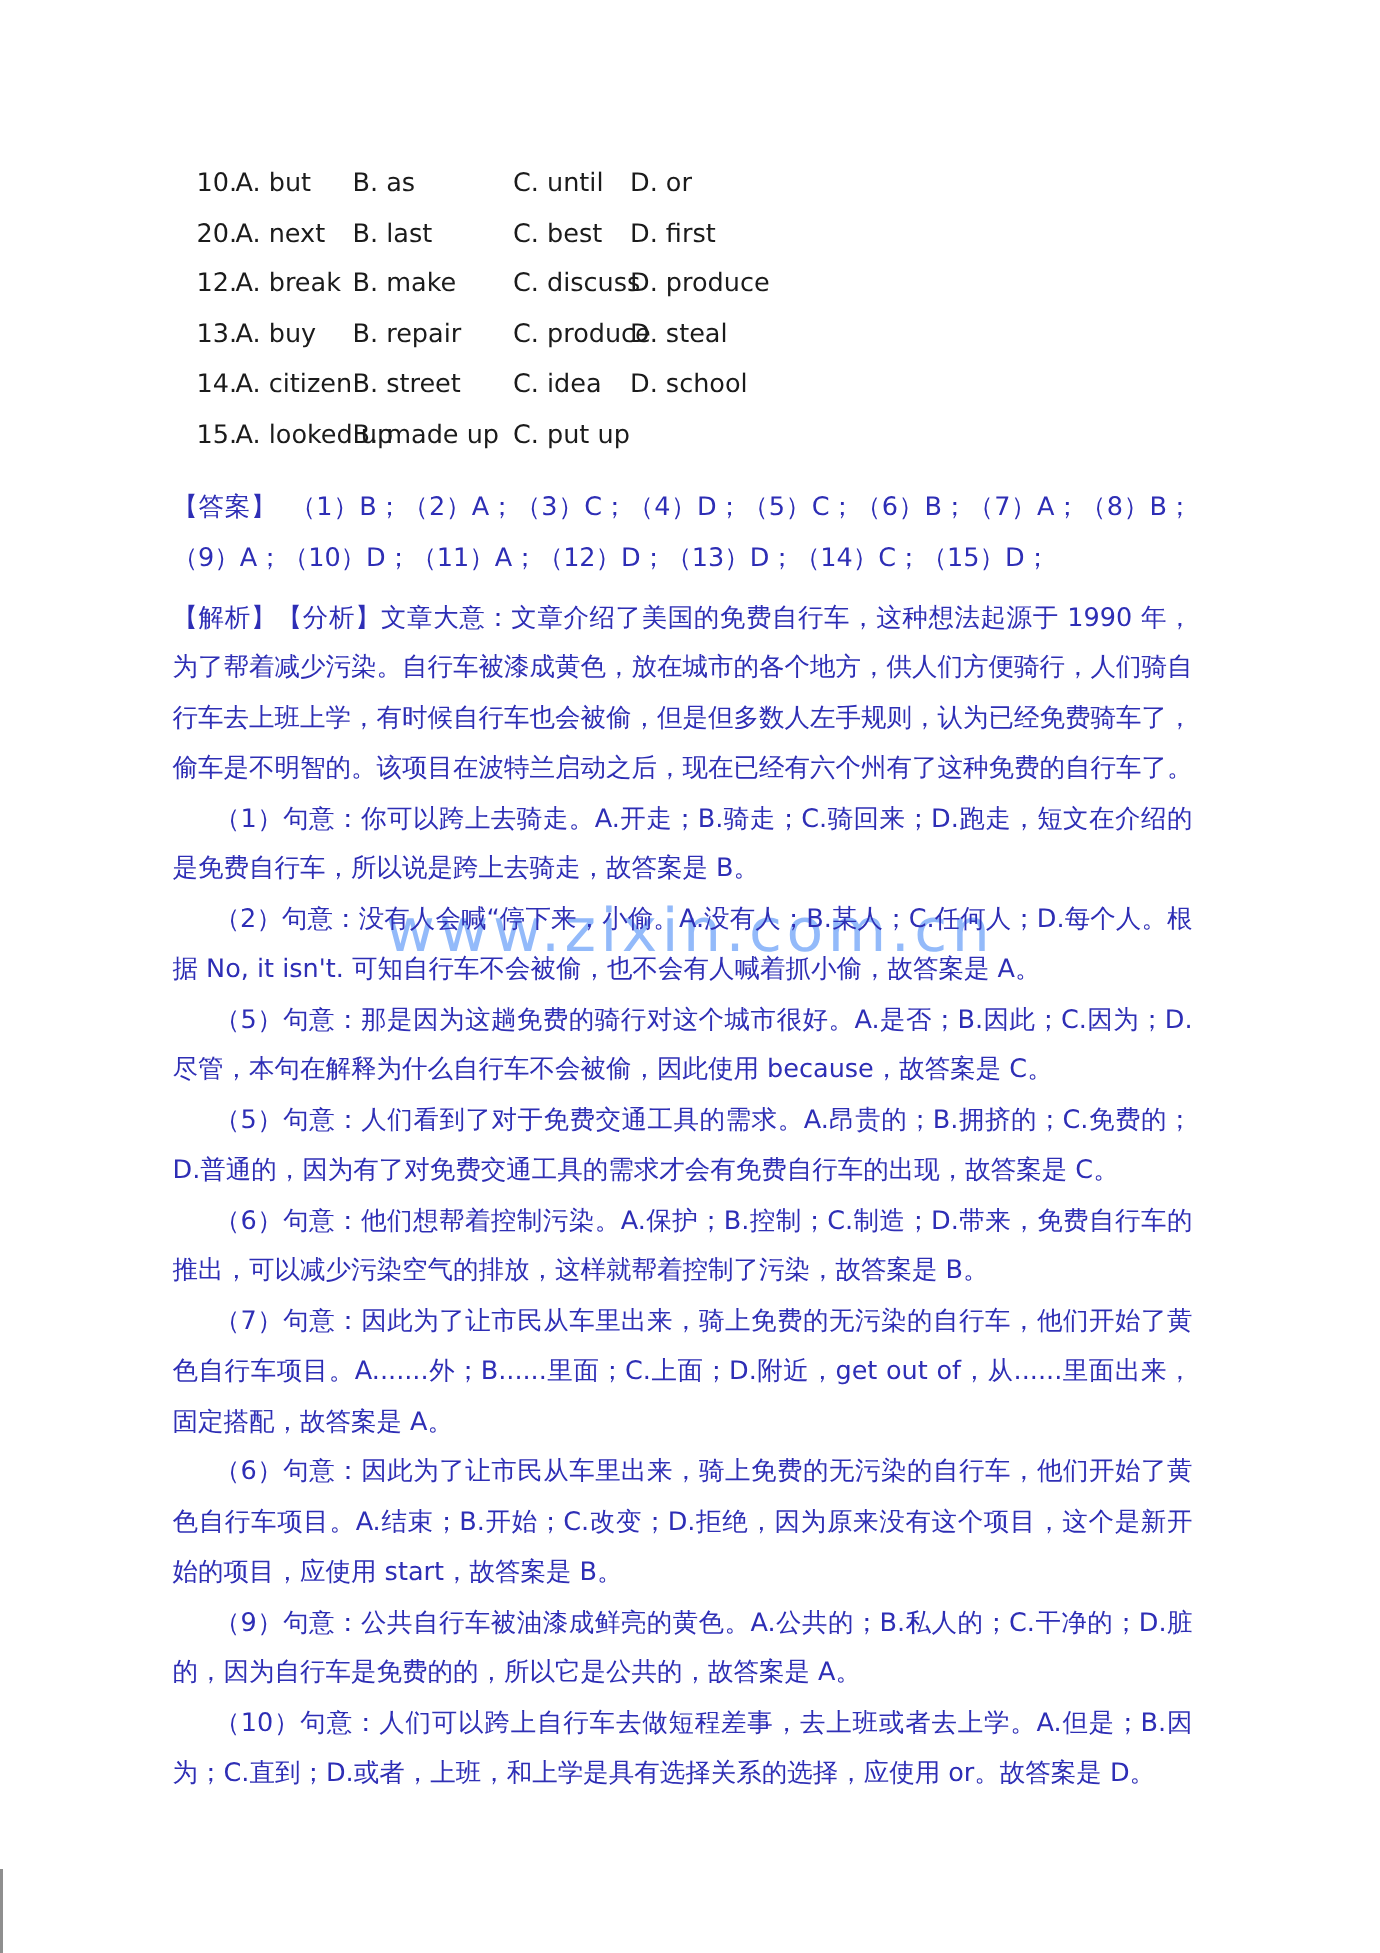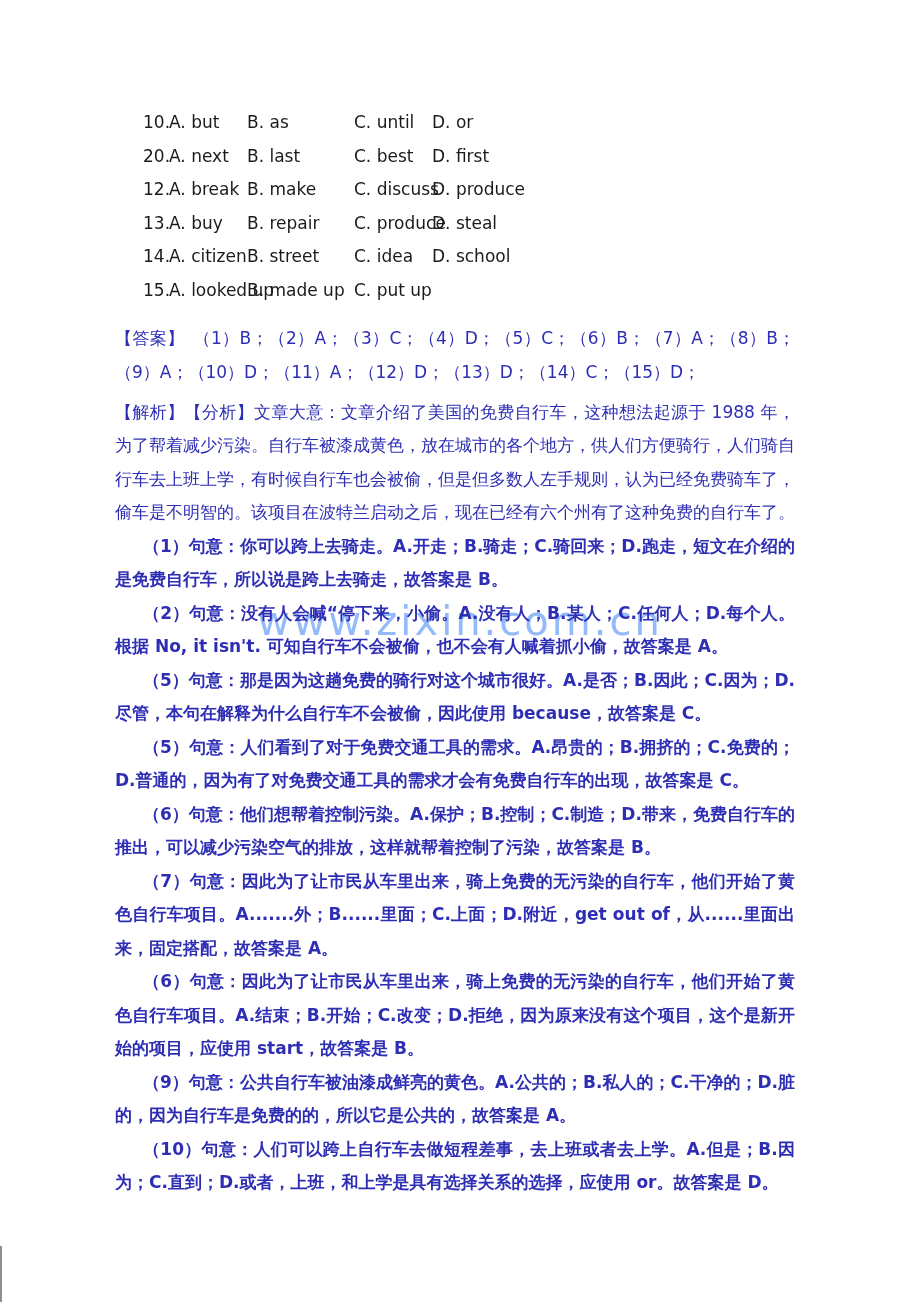--- a/index.html
+++ b/index.html
@@ -27,42 +27,42 @@
     letter-spacing: 3px;
     color: #3b82f6;
     opacity: 0.55;
     white-space: nowrap;
     z-index: 0;
     pointer-events: none;
   }
   .options {
     position: relative;
     z-index: 1;
-    margin-left: 28px;
+    margin-left: 16px;
     margin-bottom: 14px;
     line-height: 33.6px;
     color: #1b1b1b;
   }
   .opt-row {
     display: grid;
     grid-template-columns: 26px 78px 107px 78px auto;
     white-space: nowrap;
   }
   .opt-row span { display: block; }
   p.answer, p.para {
     position: relative;
     z-index: 1;
     margin: 0;
     line-height: 33.5px;
     text-align: justify;
     color: #2e2eb5;
   }
   p.answer { margin-bottom: 6px; }
   .answer-label { margin-right: 9px; font-family: Liberation Mono, monospace; }
-  p.item { text-indent: 28px; font-weight: bold; }
+  p.item { text-indent: 28px; }
   .edge-mark {
     position: absolute;
     left: 0;
     bottom: 0;
     width: 2px;
     height: 56px;
     background: #8f8f8f;
   }
 </style>
 </head>
@@ -114,21 +114,21 @@
       <span>B. made up</span>
       <span>C. put up</span>
     </div>
   </div>
 
   <p class="answer">
     <span class="answer-label">【答案】</span><span>（1）B；（2）A；（3）C；（4）D；（5）C；（6）B；（7）A；（8）B；（9）A；（10）D；（11）A；（12）D；（13）D；（14）C；（15）D；</span>
   </p>
 
   <p class="para intro">
-    <span>【解析】【分析】</span><span>文章大意：文章介绍了美国的免费自行车，这种想法起源于 1988 年，为了帮着减少污染。自行车被漆成黄色，放在城市的各个地方，供人们方便骑行，人们骑自行车去上班上学，有时候自行车也会被偷，但是但多数人左手规则，认为已经免费骑车了，偷车是不明智的。该项目在波特兰启动之后，现在已经有六个州有了这种免费的自行车了。</span>
+    <span>【解析】【分析】</span><span>文章大意：文章介绍了美国的免费自行车，这种想法起源于 1990 年，为了帮着减少污染。自行车被漆成黄色，放在城市的各个地方，供人们方便骑行，人们骑自行车去上班上学，有时候自行车也会被偷，但是但多数人左手规则，认为已经免费骑车了，偷车是不明智的。该项目在波特兰启动之后，现在已经有六个州有了这种免费的自行车了。</span>
   </p>
 
   <p class="para item">（1）句意：你可以跨上去骑走。A.开走；B.骑走；C.骑回来；D.跑走，短文在介绍的是免费自行车，所以说是跨上去骑走，故答案是 B。</p>
   <p class="para item">（2）句意：没有人会喊“停下来，小偷。A.没有人；B.某人；C.任何人；D.每个人。根据 No, it isn't. 可知自行车不会被偷，也不会有人喊着抓小偷，故答案是 A。</p>
   <p class="para item">（5）句意：那是因为这趟免费的骑行对这个城市很好。A.是否；B.因此；C.因为；D.尽管，本句在解释为什么自行车不会被偷，因此使用 because，故答案是 C。</p>
   <p class="para item">（5）句意：人们看到了对于免费交通工具的需求。A.昂贵的；B.拥挤的；C.免费的；D.普通的，因为有了对免费交通工具的需求才会有免费自行车的出现，故答案是 C。</p>
   <p class="para item">（6）句意：他们想帮着控制污染。A.保护；B.控制；C.制造；D.带来，免费自行车的推出，可以减少污染空气的排放，这样就帮着控制了污染，故答案是 B。</p>
   <p class="para item">（7）句意：因此为了让市民从车里出来，骑上免费的无污染的自行车，他们开始了黄色自行车项目。A.......外；B......里面；C.上面；D.附近，get out of，从......里面出来，固定搭配，故答案是 A。</p>
   <p class="para item">（6）句意：因此为了让市民从车里出来，骑上免费的无污染的自行车，他们开始了黄色自行车项目。A.结束；B.开始；C.改变；D.拒绝，因为原来没有这个项目，这个是新开始的项目，应使用 start，故答案是 B。</p>
   <p class="para item">（9）句意：公共自行车被油漆成鲜亮的黄色。A.公共的；B.私人的；C.干净的；D.脏的，因为自行车是免费的的，所以它是公共的，故答案是 A。</p>

